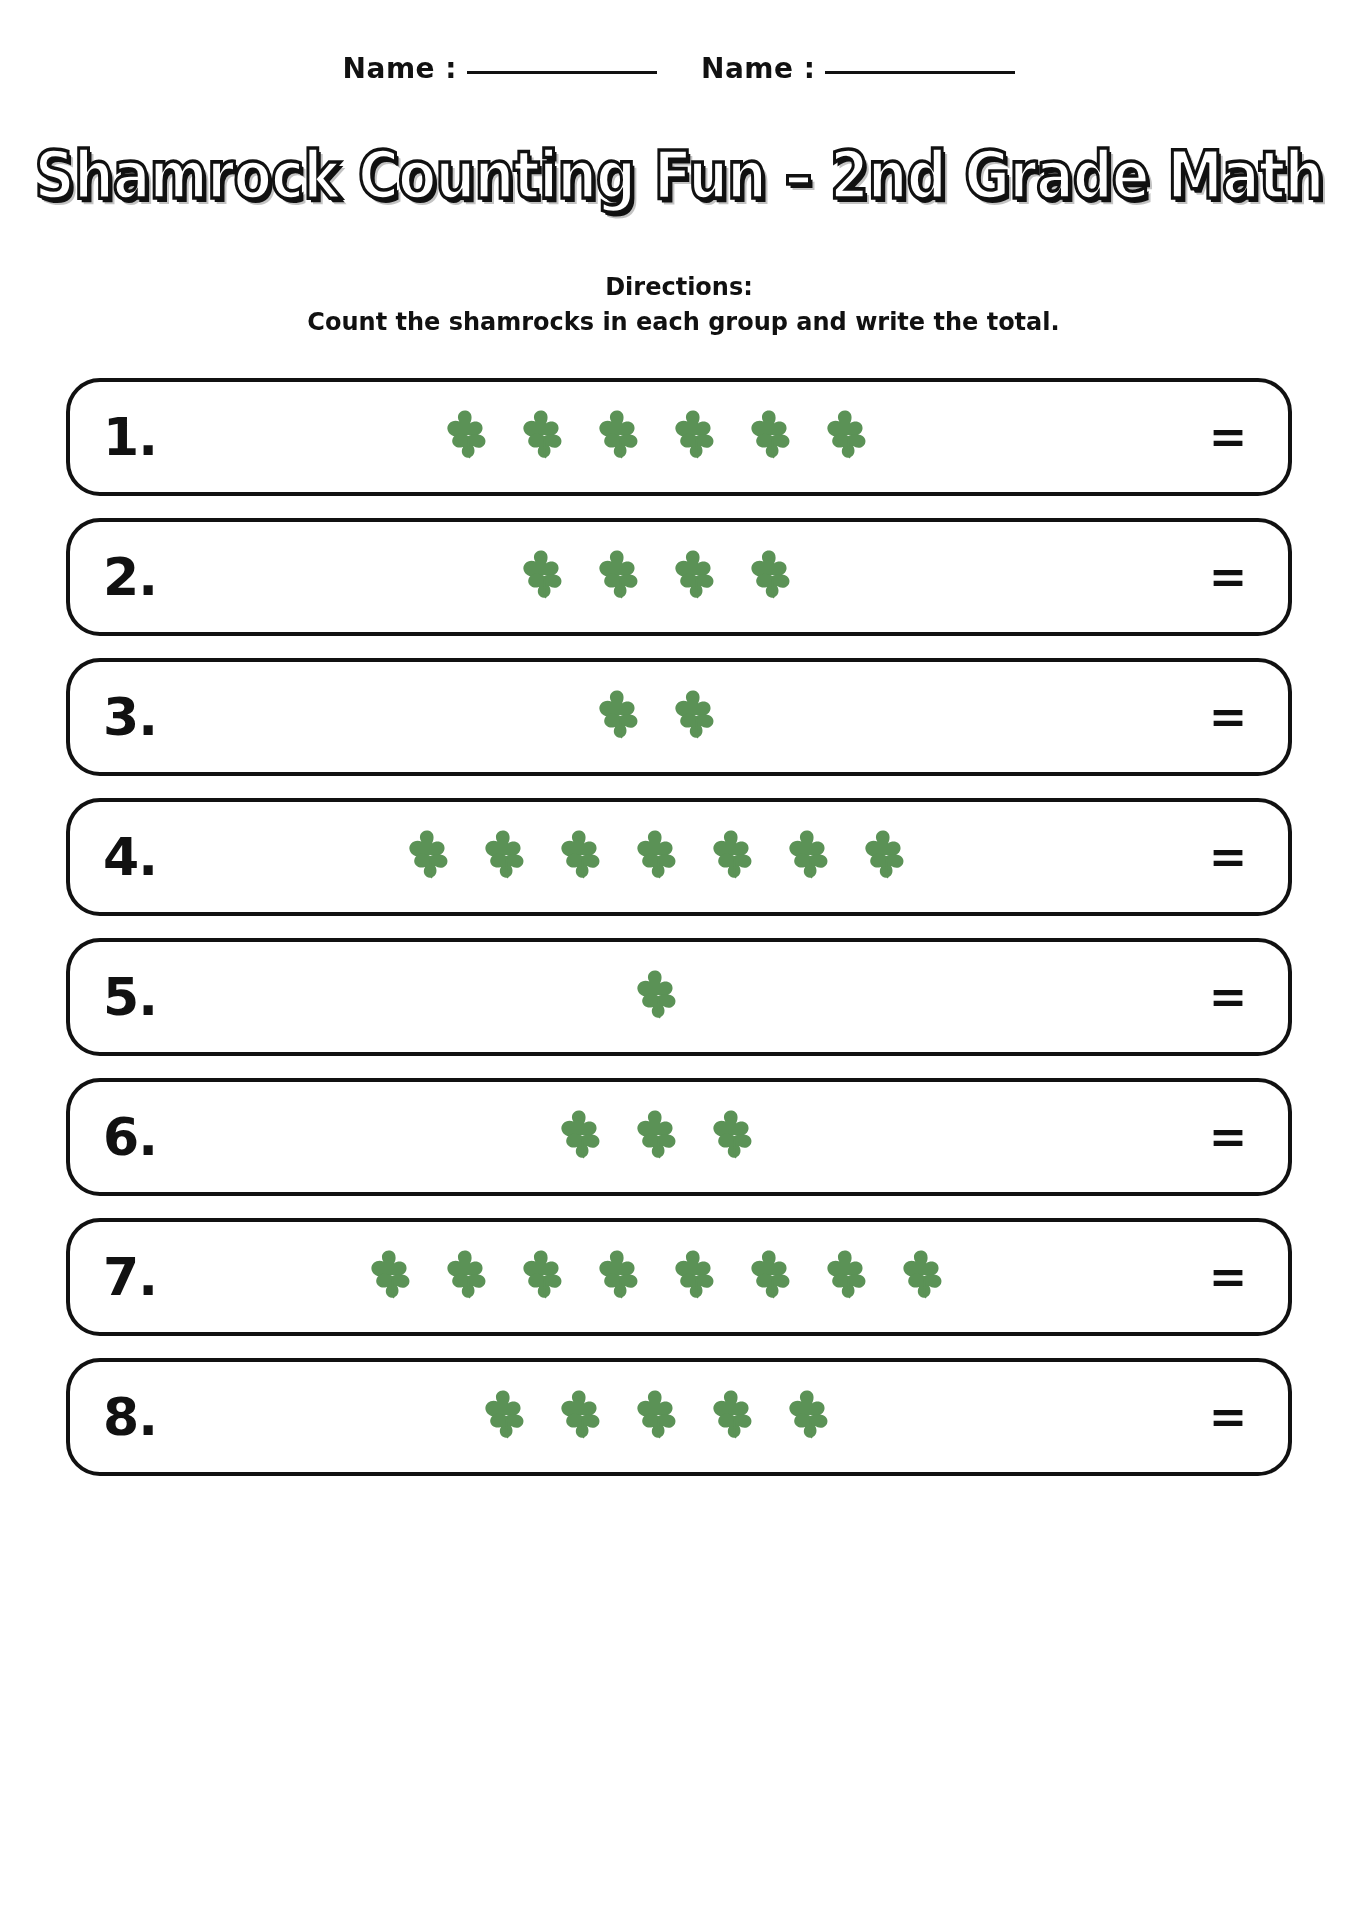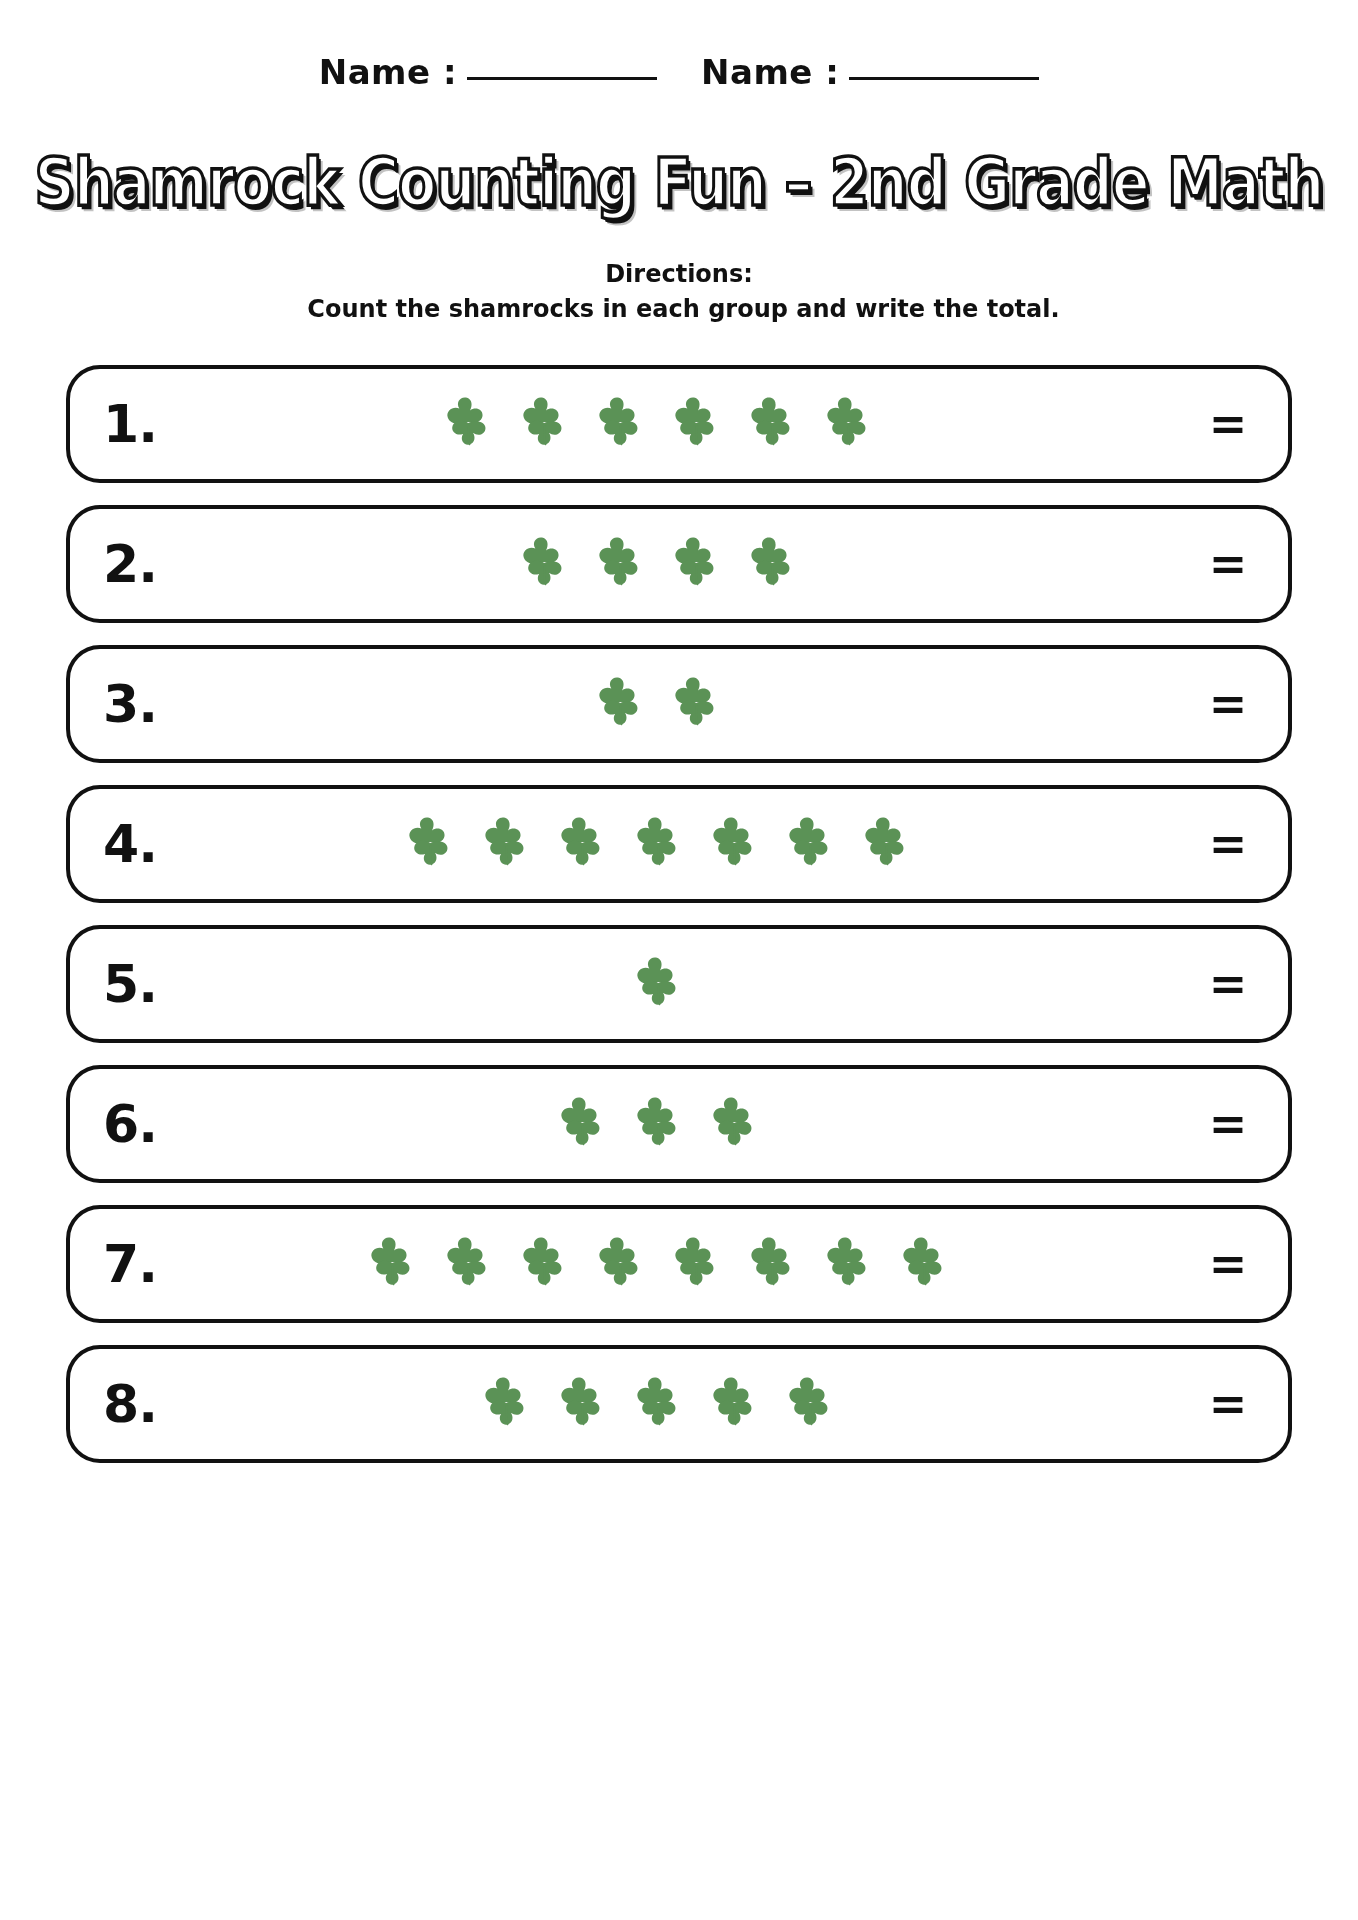--- a/index.html
+++ b/index.html
@@ -22,21 +22,21 @@
     padding: 0;
   }
 
   
   .namedate {
     display: flex;
     justify-content: center;
     align-items: baseline;
     gap: 44px;
     padding-top: 52px;
-    font-size: 34px;
+    font-size: 28px;
     letter-spacing: 0.5px;
     font-family: "DejaVu Sans", sans-serif;
     font-weight: 600;
   }
   .nd-field {
     display: flex;
     align-items: baseline;
     gap: 10px;
   }
   .nd-label { white-space: pre; }
@@ -62,21 +62,21 @@
     text-shadow:
        3px 3px 0 #111111,
        5px 5px 0 rgba(17,17,17,0.25);
     transform: scaleY(1.18);
     transform-origin: center top;
     white-space: nowrap;
   }
 
   
   .directions {
-    margin-top: 48px;
+    margin-top: 68px;
     text-align: center;
     font-family: "DejaVu Sans", sans-serif;
     font-size: 24px;
     line-height: 1.45;
     color: #111;
     font-weight: 600;
   }
   .directions .dir-head { display: block; }
   .directions .dir-body { display: block; padding-left: 9px; }
 

